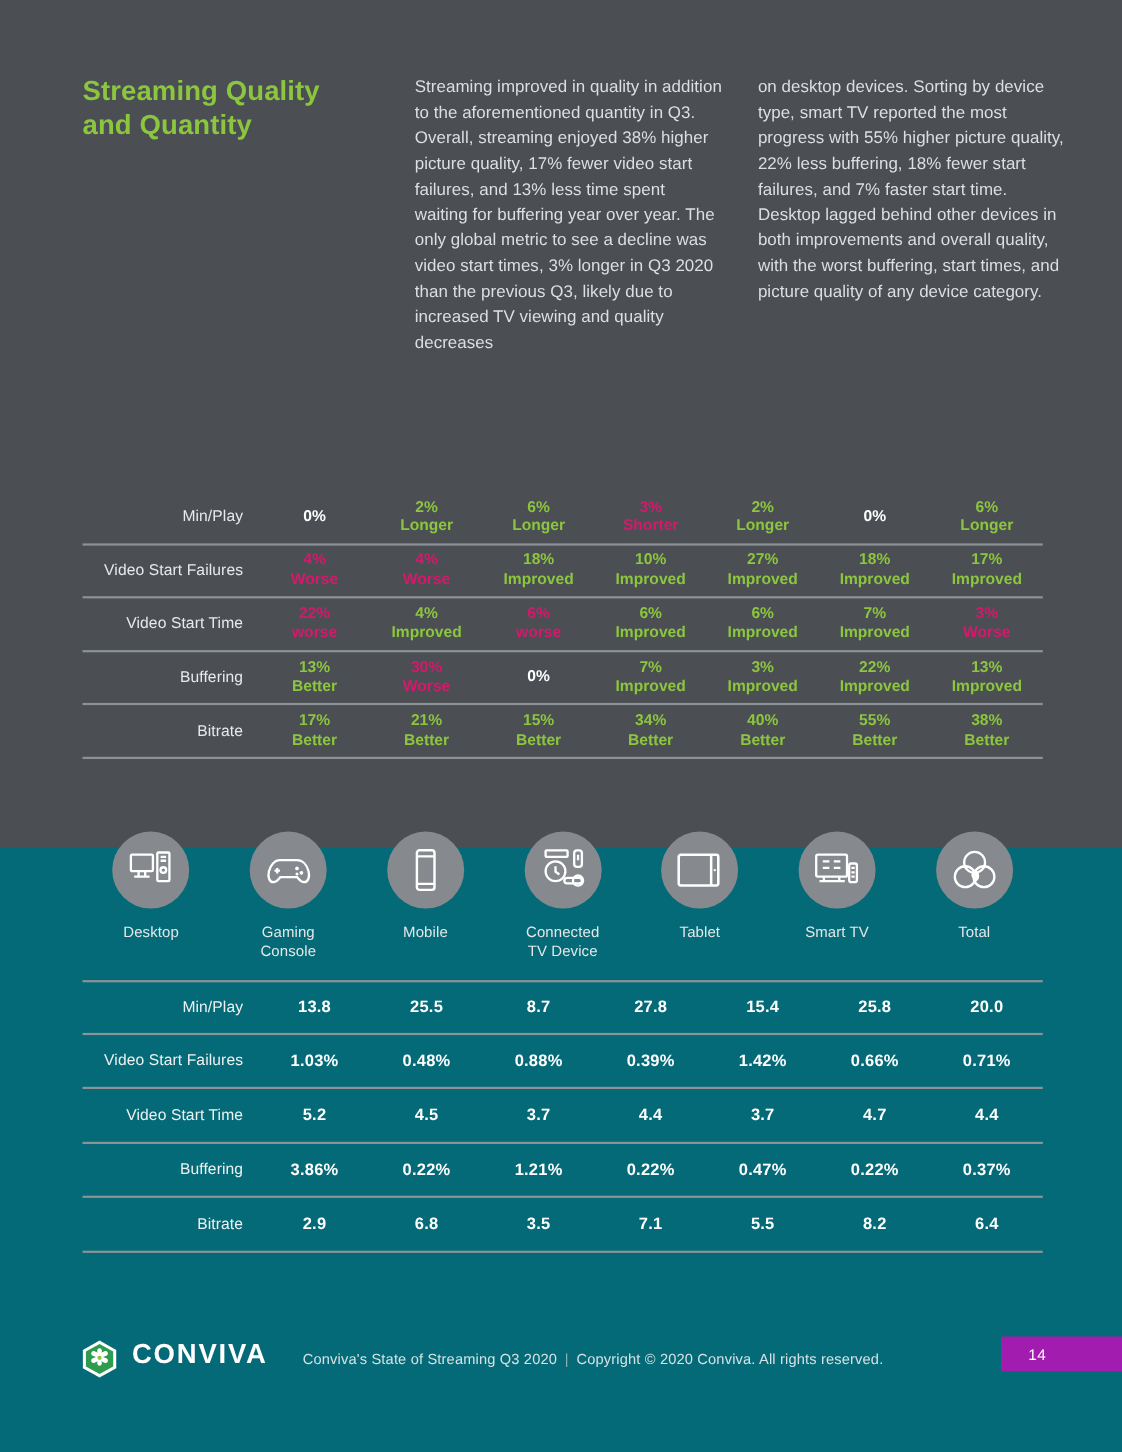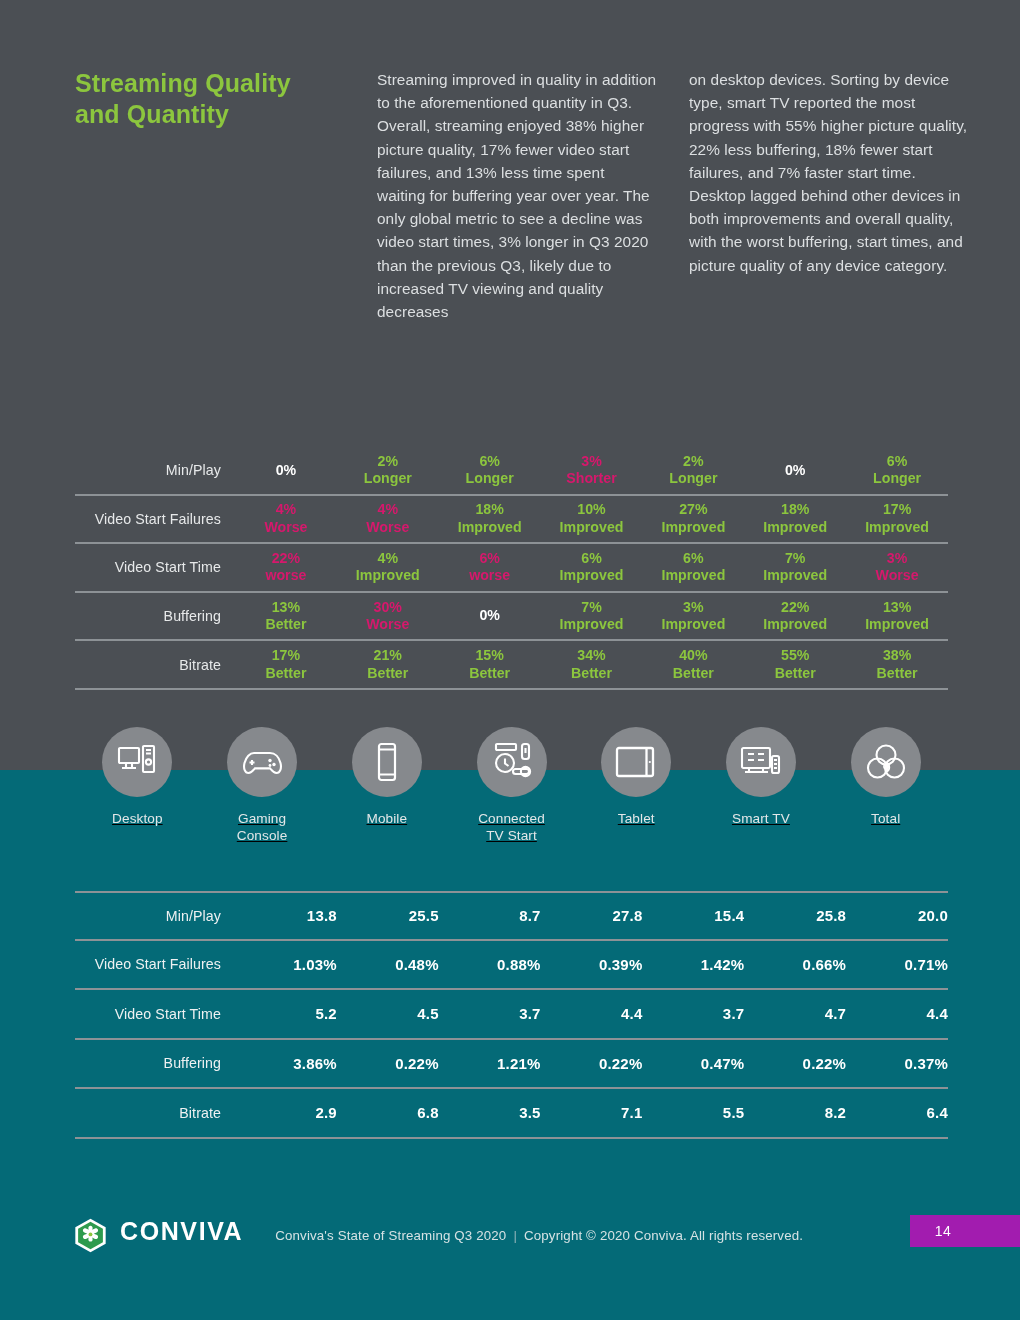--- a/index.html
+++ b/index.html
@@ -92,24 +92,23 @@
   }
   .cmp-cell .val { display: block; }
   .cmp-cell .dir { display: block; }
   .cmp-cell.good { color: #8cc63e; }
   .cmp-cell.bad  { color: #d6186c; }
   .cmp-cell.flat { color: #ffffff; }
 
   
   .devices {
     position: absolute;
-    left: 75px; top: 727px;
+    left: 75px; top: 756px;
     width: 873px;
     display: flex;
-    text-decoration: underline;
   }
   .device {
     flex: 1;
     display: flex;
     flex-direction: column;
     align-items: center;
   }
   .device-circle {
     width: 70px; height: 70px;
     border-radius: 50%;
@@ -144,21 +143,21 @@
   .val-label {
     width: 160px;
     text-align: right;
     padding-right: 14px;
     color: #eef1f2;
     font-size: 14.2px;
     letter-spacing: 0.1px;
   }
   .val-cell {
     flex: 1;
-    text-align: right;
+    text-align: center;
     color: #ffffff;
     font-size: 15px;
     font-weight: bold;
     letter-spacing: 0.2px;
   }
 
   
   .footer {
     position: absolute;
     left: 0; top: 1205px;
@@ -432,21 +431,21 @@
           <rect x="31" y="2" width="7" height="15" rx="2.5"></rect>
           <path d="M34.5 6 v5"></path>
           <circle cx="14" cy="21" r="9"></circle>
           <path d="M14 16.5 v5 l3.5 2.5"></path>
           <rect x="22" y="27" width="16" height="5" rx="2.5"></rect>
           <circle cx="34.5" cy="29.5" r="4.6"></circle>
         </svg>
       </div>
       <div class="device-name">
         <span>Connected</span><br>
-        <span>TV Start</span>
+        <span>TV Device</span>
       </div>
     </div>
 
     <div class="device">
       <div class="device-circle">
         <svg width="42" height="34" viewBox="0 0 42 34" fill="none" stroke="#ffffff" stroke-width="2.3">
           <rect x="2" y="3" width="36" height="28" rx="2"></rect>
           <path d="M31.5 3 v28"></path>
           <circle cx="34.8" cy="17" r="1.1" fill="#ffffff" stroke="none"></circle>
         </svg>

